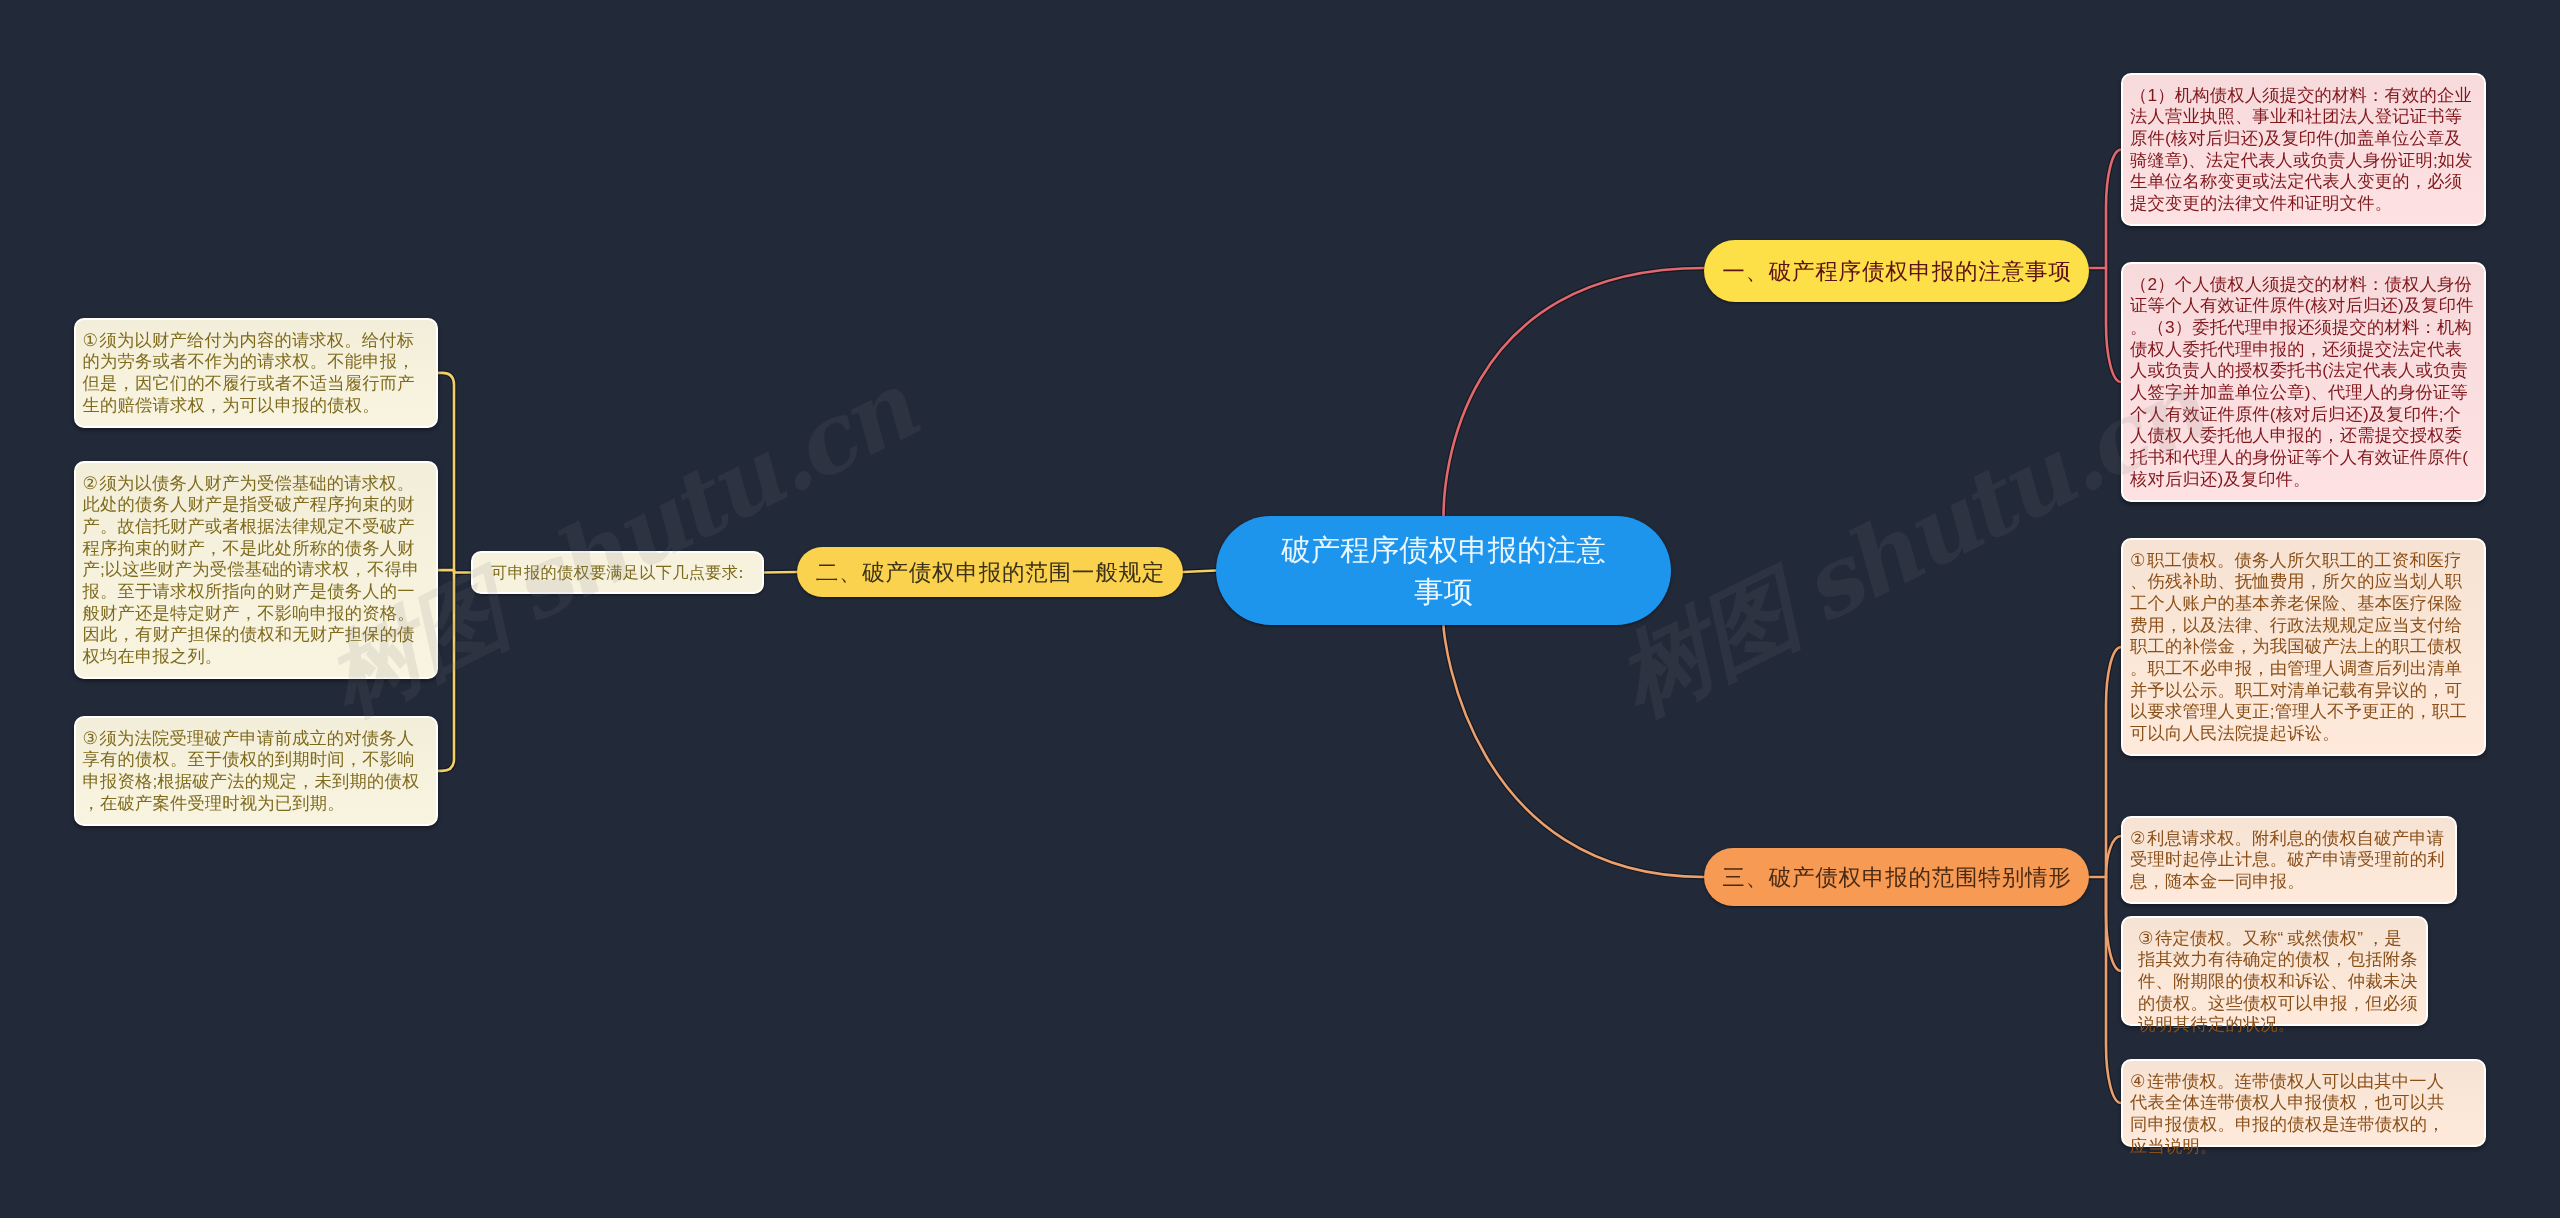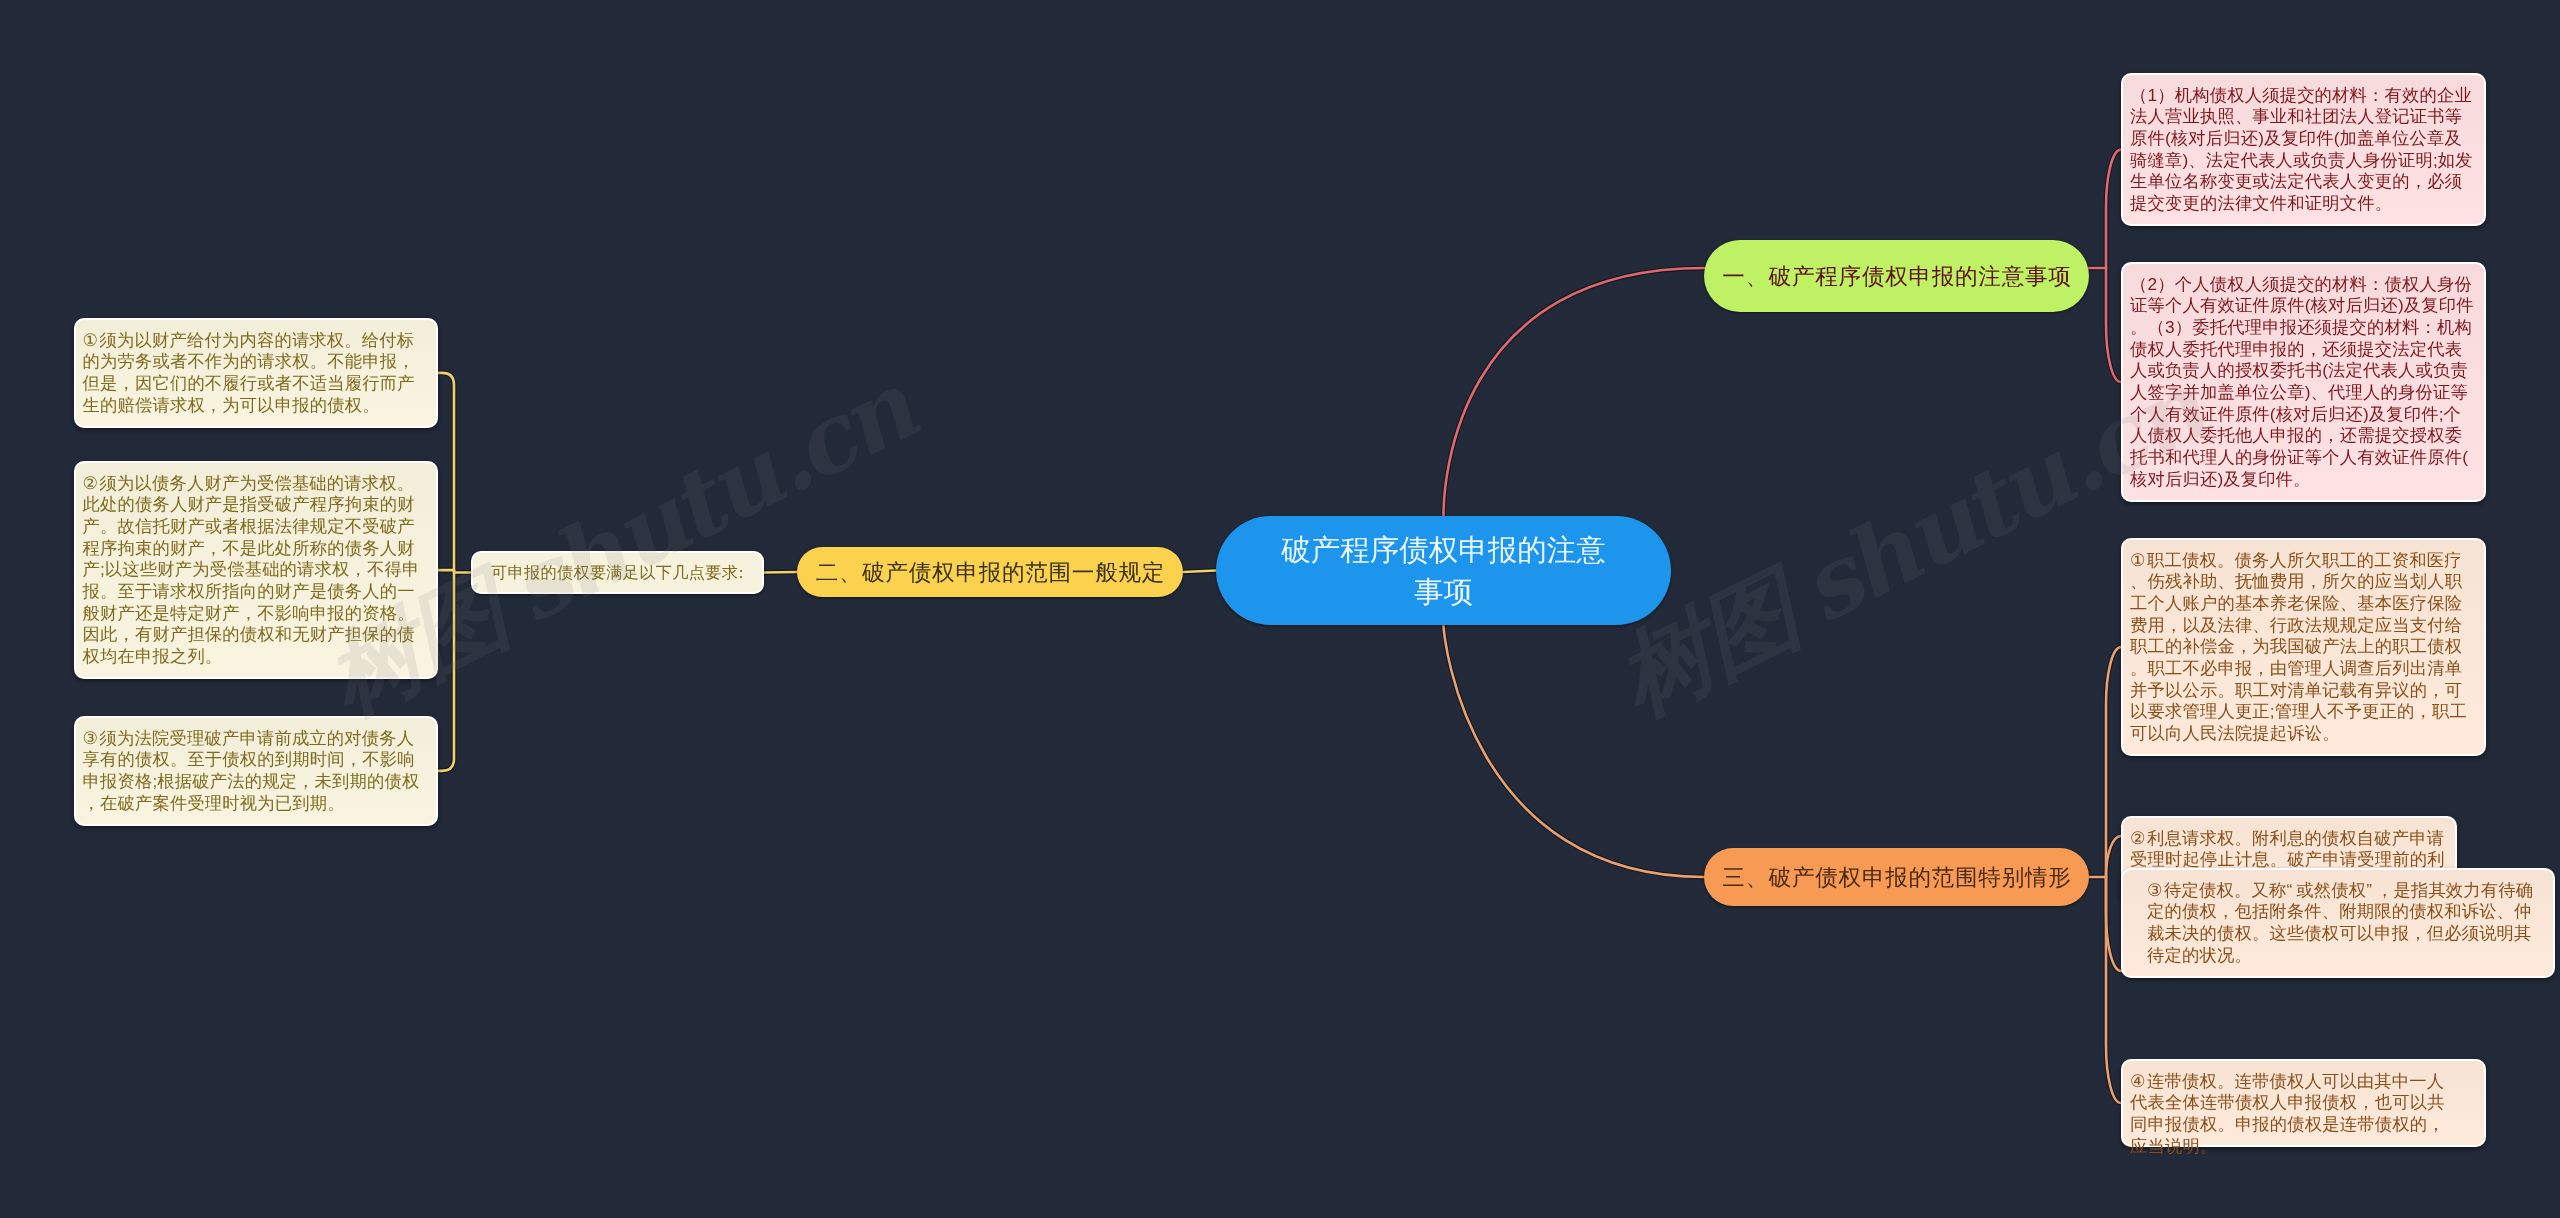--- a/index.html
+++ b/index.html
@@ -62,36 +62,36 @@
 <path d="M 2106 877.0 L 2106 912.9 C 2106 944.8 2112.3 970.9 2121 970.9" fill="none" stroke="#e9a06e" stroke-width="2.6" stroke-linecap="round"></path>
 <path d="M 2106 877.0 L 2106 1045.05 C 2106 1076.95 2112.3 1103.05 2121 1103.05" fill="none" stroke="#e9a06e" stroke-width="2.6" stroke-linecap="round"></path>
 <path d="M 471 572.5 L 454 572.5" fill="none" stroke="#efd06a" stroke-width="2.6" stroke-linecap="round"></path>
 <path d="M 454 572.5 L 454 384.9 Q 454 372.9 442 372.9 L 438 372.9" fill="none" stroke="#efd06a" stroke-width="2.6" stroke-linecap="round"></path>
 <path d="M 454 570.15 L 438 570.15" fill="none" stroke="#efd06a" stroke-width="2.6" stroke-linecap="round"></path>
 <path d="M 454 572.5 L 454 758.9 Q 454 770.9 442 770.9 L 438 770.9" fill="none" stroke="#efd06a" stroke-width="2.6" stroke-linecap="round"></path>
 </svg>
 <div class="pill " id="root" style="left:1216px;top:516px;width:455px;height:109px;background:#1d95ec;color:#eaf6ff">
       <span>破产程序债权申报的注意事项</span>
     </div>
-<div class="pill b-pill" id="b1" style="left:1704px;top:240px;width:385px;height:72px;background:#bef264;color:#5d1016">
+<div class="pill b-pill" id="b1" style="left:1704px;top:240px;width:385px;height:62px;background:#fde047;color:#5d1016">
       <span>一、破产程序债权申报的注意事项</span>
     </div>
 <div class="pill b-pill" id="b2" style="left:797px;top:547px;width:386px;height:50px;background:#fbd24e;color:#3b3118">
       <span>二、破产债权申报的范围一般规定</span>
     </div>
 <div class="pill b-pill" id="b3" style="left:1704px;top:848px;width:385px;height:58px;background:#f79a53;color:#4b2a12">
       <span>三、破产债权申报的范围特别情形</span>
     </div>
 <div class="pill " id="sub" style="left:471px;top:551px;width:293px;height:43px;background:#f7f2de;color:#7e6a1c">
       <span>可申报的债权要满足以下几点要求:</span>
     </div>
 <div class="leaf" style="left:2121px;top:73px;width:365px;height:153.2px;background:linear-gradient(180deg,#f7dbdc 0%,#fbdfe0 55%,#fee1e2 100%);color:#7f161c;padding-left:7.0px;padding-right:7.0px">（1）机构债权人须提交的材料：有效的企业法人营业执照、事业和社团法人登记证书等原件<i class="mp">(</i>核对后归还<i class="mp">)</i>及复印件<i class="mp">(</i>加盖单位公章及骑缝章<i class="mp">)</i>、法定代表人或负责人身份证明<i class="ms">;</i>如发生单位名称变更或法定代表人变更的，必须提交变更的法律文件和证明文件。</div>
 <div class="leaf" style="left:2121px;top:262px;width:365px;height:240.0px;background:linear-gradient(180deg,#f7dbdc 0%,#fbdfe0 55%,#fee1e2 100%);color:#7f161c;padding-left:7.0px;padding-right:7.0px">（2）个人债权人须提交的材料：债权人身份证等个人有效证件原件<i class="mp">(</i>核对后归还<i class="mp">)</i>及复印件。（3）委托代理申报还须提交的材料：机构债权人委托代理申报的，还须提交法定代表人或负责人的授权委托书<i class="mp">(</i>法定代表人或负责人签字并加盖单位公章<i class="mp">)</i>、代理人的身份证等个人有效证件原件<i class="mp">(</i>核对后归还<i class="mp">)</i>及复印件<i class="ms">;</i>个人债权人委托他人申报的，还需提交授权委托书和代理人的身份证等个人有效证件原件<i class="mp">(</i>核对后归还<i class="mp">)</i>及复印件。</div>
 <div class="leaf" style="left:2121px;top:538px;width:365px;height:218.3px;background:linear-gradient(180deg,#f7e3d4 0%,#fbe7d8 55%,#fee9da 100%);color:#8a4f18;padding-left:7.0px;padding-right:7.0px"><i class="mc">①</i>职工债权。债务人所欠职工的工资和医疗、伤残补助、抚恤费用，所欠的应当划人职工个人账户的基本养老保险、基本医疗保险费用，以及法律、行政法规规定应当支付给职工的补偿金，为我国破产法上的职工债权。职工不必申报，由管理人调查后列出清单并予以公示。职工对清单记载有异议的，可以要求管理人更正<i class="ms">;</i>管理人不予更正的，职工可以向人民法院提起诉讼。</div>
 <div class="leaf" style="left:2121px;top:816px;width:336px;height:88.1px;background:linear-gradient(180deg,#f7e3d4 0%,#fbe7d8 55%,#fee9da 100%);color:#8a4f18;padding-left:7.0px;padding-right:0"><i class="mc">②</i>利息请求权。附利息的债权自破产申请受理时起停止计息。破产申请受理前的利息，随本金一同申报。</div>
-<div class="leaf" style="left:2121px;top:868px;width:434px;height:109.8px;background:linear-gradient(180deg,#f7e3d4 0%,#fbe7d8 55%,#fee9da 100%);color:#8a4f18;padding-left:24px;padding-right:7.0px"><i class="mc">③</i>待定债权。又称<i class="mq">“</i>或然债权<i class="mq">”</i>，是指其效力有待确定的债权，包括附条件、附期限的债权和诉讼、仲裁未决的债权。这些债权可以申报，但必须说明其待定的状况。</div>
+<div class="leaf" style="left:2121px;top:916px;width:307px;height:109.8px;background:linear-gradient(180deg,#f7e3d4 0%,#fbe7d8 55%,#fee9da 100%);color:#8a4f18;padding-left:15px;padding-right:7.0px"><i class="mc">③</i>待定债权。又称<i class="mq">“</i>或然债权<i class="mq">”</i>，是指其效力有待确定的债权，包括附条件、附期限的债权和诉讼、仲裁未决的债权。这些债权可以申报，但必须说明其待定的状况。</div>
 <div class="leaf" style="left:2121px;top:1059px;width:365px;height:88.1px;background:linear-gradient(180deg,#f7e3d4 0%,#fbe7d8 55%,#fee9da 100%);color:#8a4f18;padding-left:7.0px;padding-right:23px"><i class="mc">④</i>连带债权。连带债权人可以由其中一人代表全体连带债权人申报债权，也可以共同申报债权。申报的债权是连带债权的，应当说明。</div>
 <div class="leaf" style="left:74px;top:318px;width:364px;height:109.8px;background:linear-gradient(180deg,#f3eeda 0%,#f7f2de 55%,#f9f4e0 100%);color:#7e6a1c;padding-left:6.5px;padding-right:6.5px"><i class="mc">①</i>须为以财产给付为内容的请求权。给付标的为劳务或者不作为的请求权。不能申报，但是，因它们的不履行或者不适当履行而产生的赔偿请求权，为可以申报的债权。</div>
 <div class="leaf" style="left:74px;top:461px;width:364px;height:218.3px;background:linear-gradient(180deg,#f3eeda 0%,#f7f2de 55%,#f9f4e0 100%);color:#7e6a1c;padding-left:6.5px;padding-right:6.5px"><i class="mc">②</i>须为以债务人财产为受偿基础的请求权。此处的债务人财产是指受破产程序拘束的财产。故信托财产或者根据法律规定不受破产程序拘束的财产，不是此处所称的债务人财产<i class="ms">;</i>以这些财产为受偿基础的请求权，不得申报。至于请求权所指向的财产是债务人的一般财产还是特定财产，不影响申报的资格。因此，有财产担保的债权和无财产担保的债权均在申报之列。</div>
 <div class="leaf" style="left:74px;top:716px;width:364px;height:109.8px;background:linear-gradient(180deg,#f3eeda 0%,#f7f2de 55%,#f9f4e0 100%);color:#7e6a1c;padding-left:6.5px;padding-right:5px"><i class="mc">③</i>须为法院受理破产申请前成立的对债务人享有的债权。至于债权的到期时间，不影响申报资格<i class="ms">;</i>根据破产法的规定，未到期的债权，在破产案件受理时视为已到期。</div>
 <div class="wm" style="left:333px;top:686px;transform:translateY(-50%) rotate(-26.5deg)">树图 shutu.cn</div>
 <div class="wm" style="left:1624px;top:686px;transform:translateY(-50%) rotate(-26.5deg)">树图 shutu.cn</div>
 </div>
 
 </body></html>

